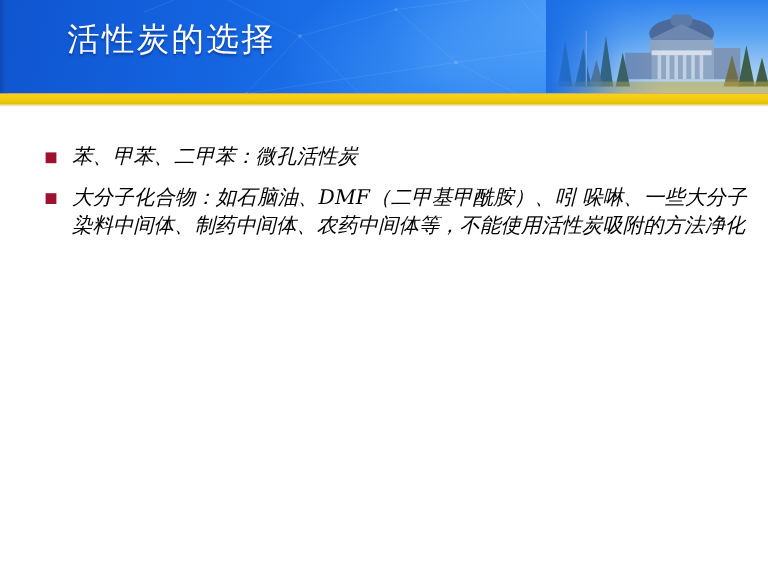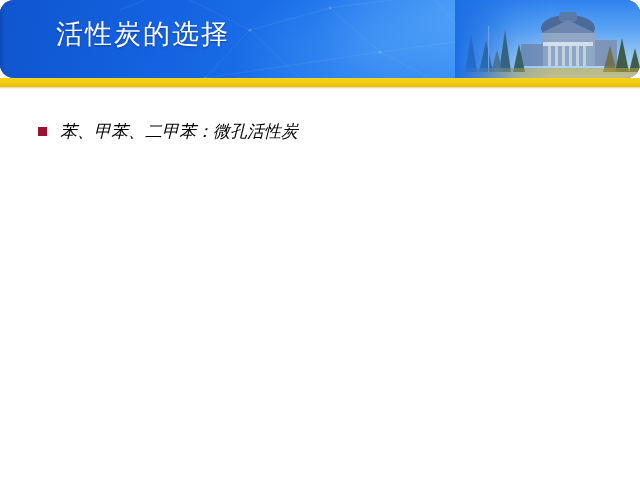--- a/index.html
+++ b/index.html
@@ -23,21 +23,20 @@
 
   
   .header {
     position: absolute;
     left: 0;
     top: 0;
     width: 640px;
     height: 78px;
     overflow: hidden;
     background: #ef4444;
-    border-radius: 14px;
   }
   .header-bg {
     position: absolute;
     inset: 0;
     background:
       radial-gradient(ellipse 300px 140px at 78% 18%, rgba(120,190,255,0.55) 0%, rgba(120,190,255,0) 62%),
       radial-gradient(ellipse 220px 120px at 58% 72%, rgba(90,170,250,0.45) 0%, rgba(90,170,250,0) 65%),
       linear-gradient(100deg, #0f55cf 0%, #1463e0 26%, #1e74ec 52%, #2c86f2 74%, #1c6fe4 100%);
   }
   
@@ -221,16 +220,20 @@
 
   <div class="rule-gold"></div>
   <div class="rule-gold-shadow"></div>
 
   <div class="body-area">
     <ul class="bullets">
       <li>
         <span class="marker"></span>
         <span class="text">苯、甲苯、二甲苯：微孔活性炭</span>
       </li>
+      <li>
+        <span class="marker"></span>
+        <span class="text">大分子化合物：如石脑油、DMF（二甲基甲酰胺）、吲 哚啉、一些大分子染料中间体、制药中间体、农药中间体等，不能使用活性炭吸附的方法净化</span>
+      </li>
     </ul>
   </div>
 
 </div>
 
 </body></html>

